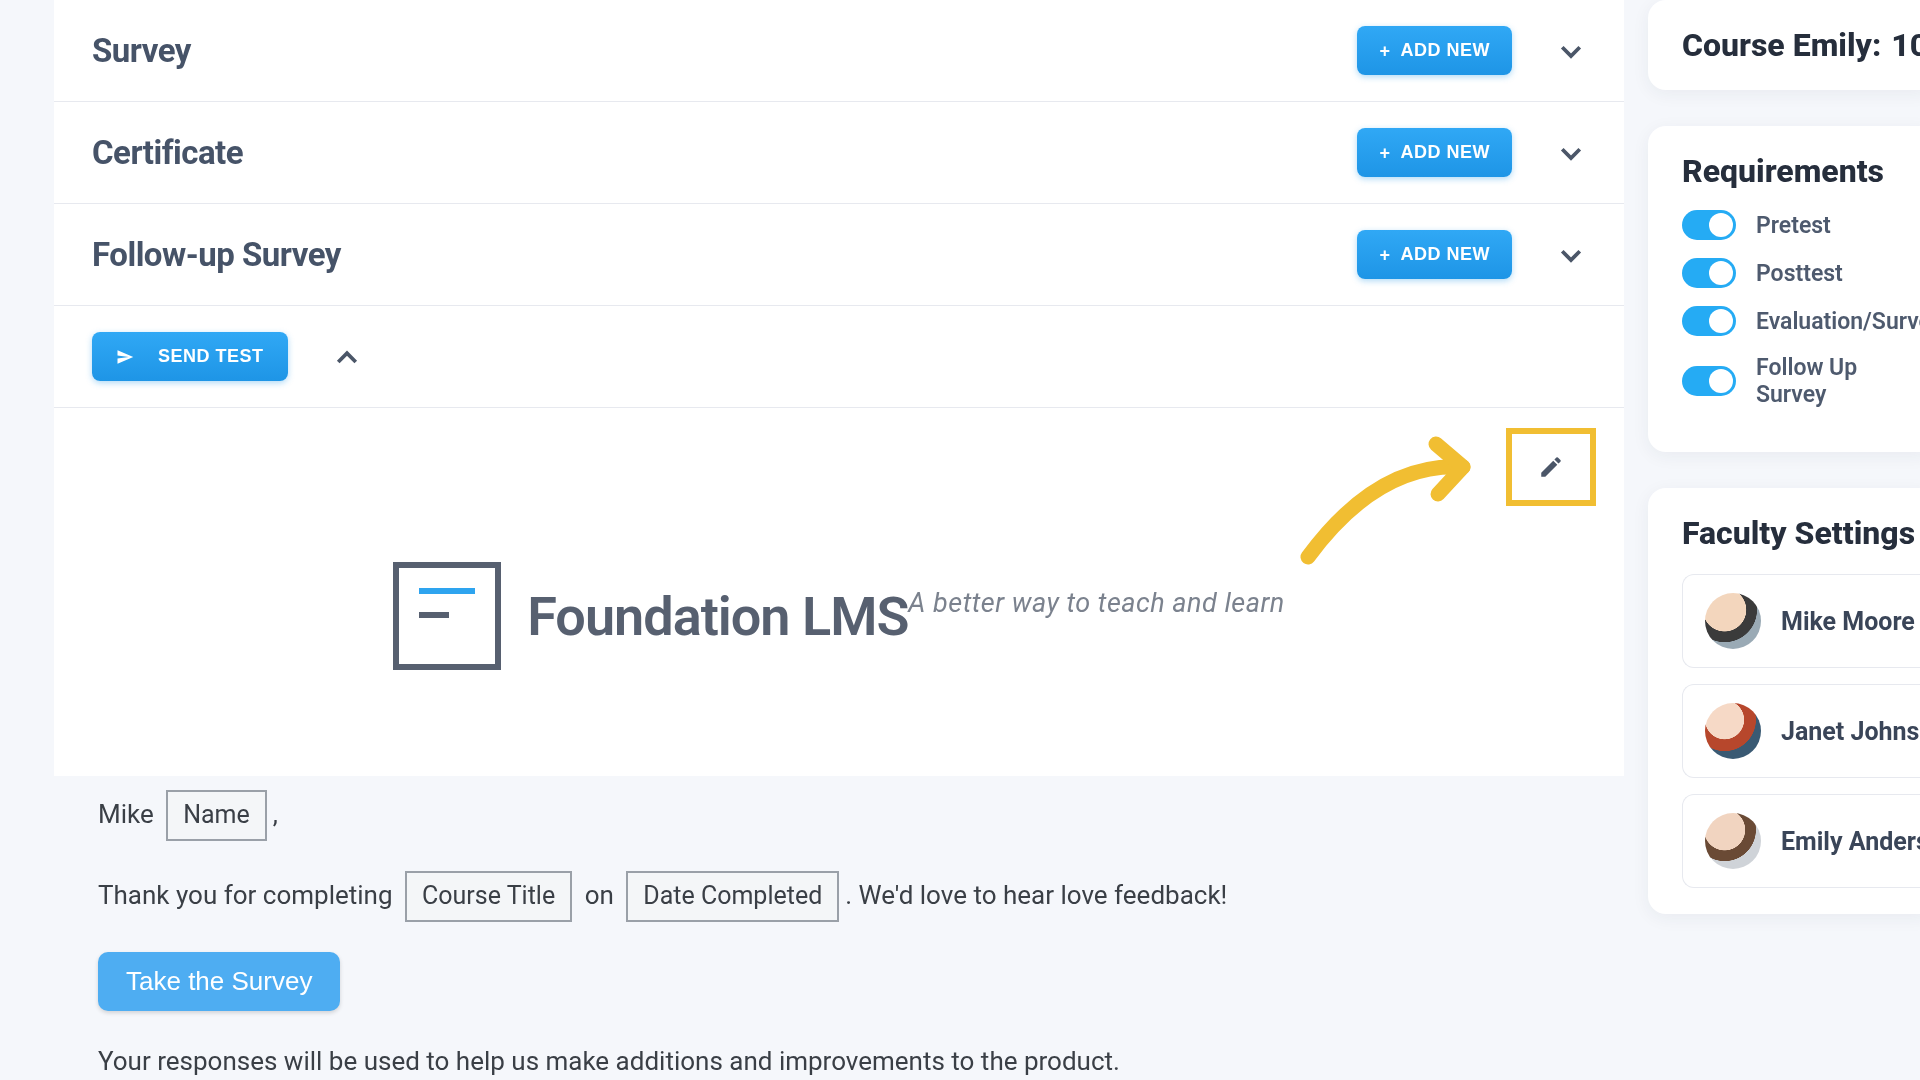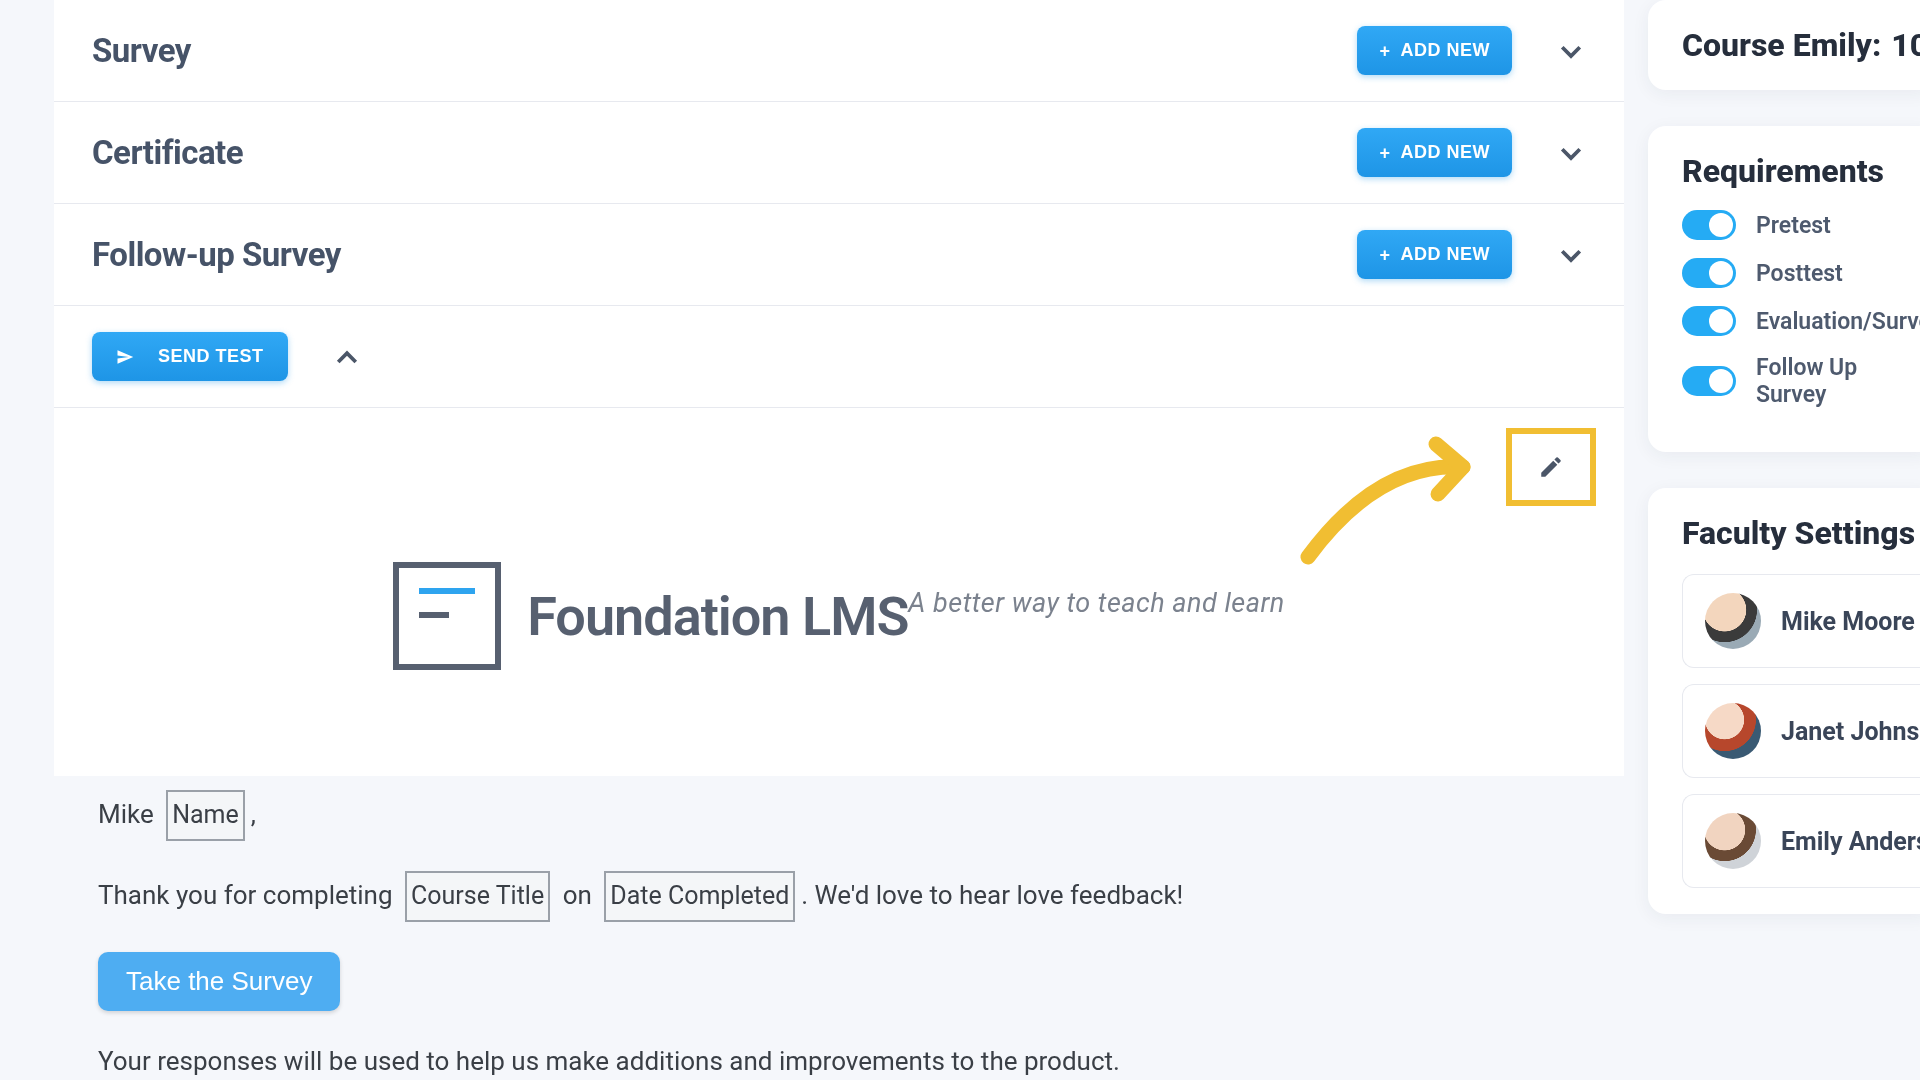--- a/index.html
+++ b/index.html
@@ -132,21 +132,21 @@
     padding: 0 6px;
     font-size: 26px;
     color: #3a3f46;
     line-height: 1.55;
   }
   .email-line { margin-bottom: 30px; }
   .ph {
     display:inline-block;
     border:2px solid #9aa0a8;
     background:#f4f6f8;
-    padding: 4px 4px;
+    padding: 4px 15px;
     font-size:25px;
     color:#3a3f46;
     margin: 0 6px;
     vertical-align: baseline;
   }
   .take-survey-btn {
     display:inline-block;
     background:#4eadf2;
     color:#fff;
     font-size:26px;

